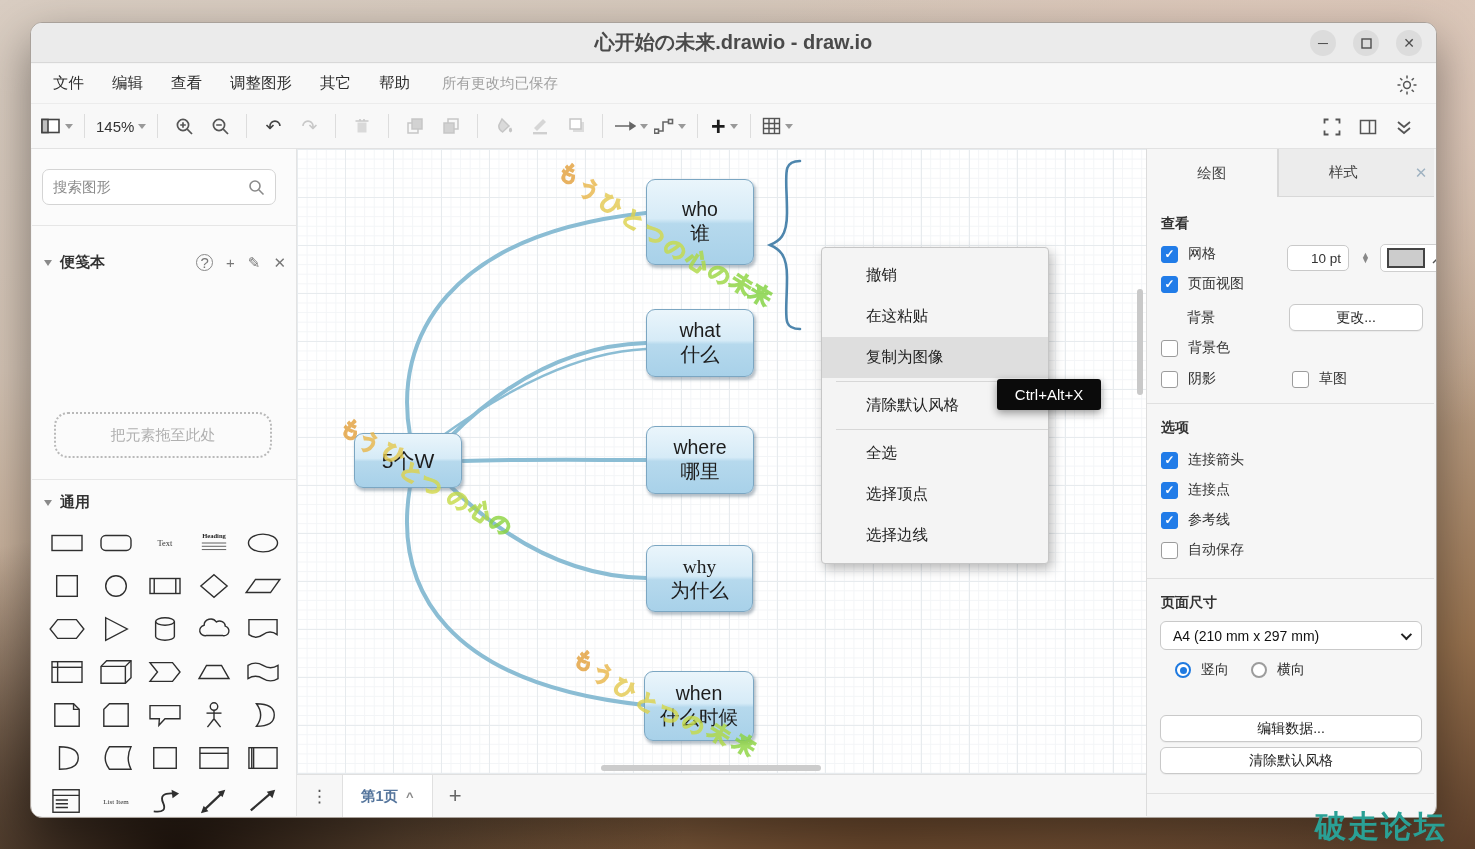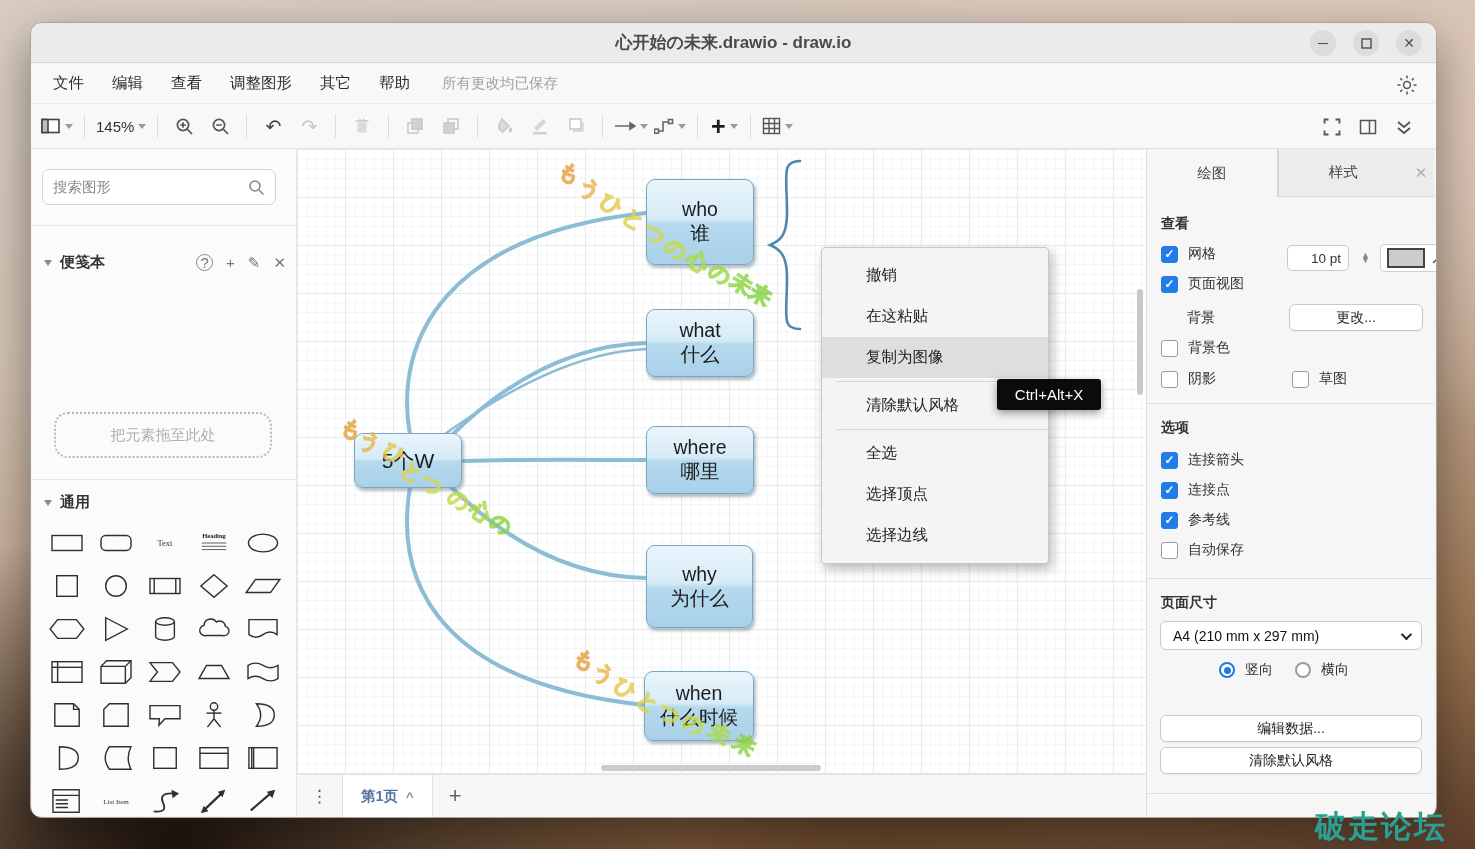--- a/index.html
+++ b/index.html
@@ -14,21 +14,21 @@
       linear-gradient(168deg, #d9cdc2 0%, #d2c2b3 32%, #bda289 58%, #96714e 82%, #5d3f2a 100%);
   }
 
   
   .window { position:absolute; left:30px; top:22px; width:1407px; height:796px;
     background:#f4f4f4; border:1px solid #a9a19a; border-radius:12px;
     box-shadow:0 18px 48px rgba(0,0,0,.42); overflow:hidden; }
 
   .titlebar { position:absolute; left:0; top:0; right:0; height:40px; background:#ebebeb;
     border-bottom:1px solid #d8d8d8; display:flex; align-items:center; justify-content:center; }
-  .title-text { font-size:17px; font-weight:bold; color:#4a4a4a; }
+  .title-text { font-size:20px; font-weight:bold; color:#4a4a4a; }
   .win-controls { position:absolute; right:14px; top:7px; display:flex; gap:17px; }
   .win-btn { width:26px; height:26px; border-radius:50%; background:#dcdcdc; color:#4d4d4d;
     display:flex; align-items:center; justify-content:center; font-size:14px; cursor:default; }
 
   .menubar { position:absolute; left:0; top:41px; right:0; height:40px; background:#f8f8f8;
     display:flex; align-items:center; padding-left:22px; border-bottom:1px solid #ececec; }
   .menu-item { font-size:15.5px; color:#2e2e2e; margin-right:28px; }
   .menu-status { font-size:14.5px; color:#a0a0a0; margin-left:4px; }
   .menubar .theme { position:absolute; right:18px; top:10px; }
 
@@ -578,21 +578,21 @@
       <span>谁</span>
     </div>
     <div class="mm-node" style="left:349px; top:160px; width:108px; height:68px;">
       <span>what</span>
       <span>什么</span>
     </div>
     <div class="mm-node" style="left:349px; top:277px; width:108px; height:68px;">
       <span>where</span>
       <span>哪里</span>
     </div>
-    <div class="mm-node" style="left:349px; top:396px; width:107px; height:83px;">
+    <div class="mm-node" style="left:349px; top:396px; width:107px; height:67px;font-family:Liberation Serif, serif;">
       <span>why</span>
       <span>为什么</span>
     </div>
     <div class="mm-node" style="left:347px; top:522px; width:110px; height:70px;">
       <span>when</span>
       <span>什么时候</span>
     </div>
 
     <div>
         <span class="decor-ch" style="left: 262px; top: 10px; color: rgb(227, 160, 58); transform: rotate(32deg);">も</span>
@@ -717,21 +717,21 @@
       <span>自动保存</span>
     </div>
 
     <div class="fp-divider" style="top:429px;"></div>
     <div class="fp-sec-title" style="top:445px;">页面尺寸</div>
 
     <div class="fp-select" style="top:472px;">
       <span>A4 (210 mm x 297 mm)</span>
       <span class="chev"></span>
     </div>
-    <div class="fp-row" style="top:512px; left:28px;margin-left:44px;">
+    <div class="fp-row" style="top:512px; left:28px;">
       <span class="radio on"></span>
       <span>竖向</span>
       <span class="radio" style="margin-left:12px;"></span>
       <span>横向</span>
     </div>
 
     <div class="fp-btn" style="left:13px; top:566px; width:262px;">编辑数据...</div>
     <div class="fp-btn" style="left:13px; top:598px; width:262px;">清除默认风格</div>
     <div class="fp-divider" style="top:644px;"></div>
   </div>

